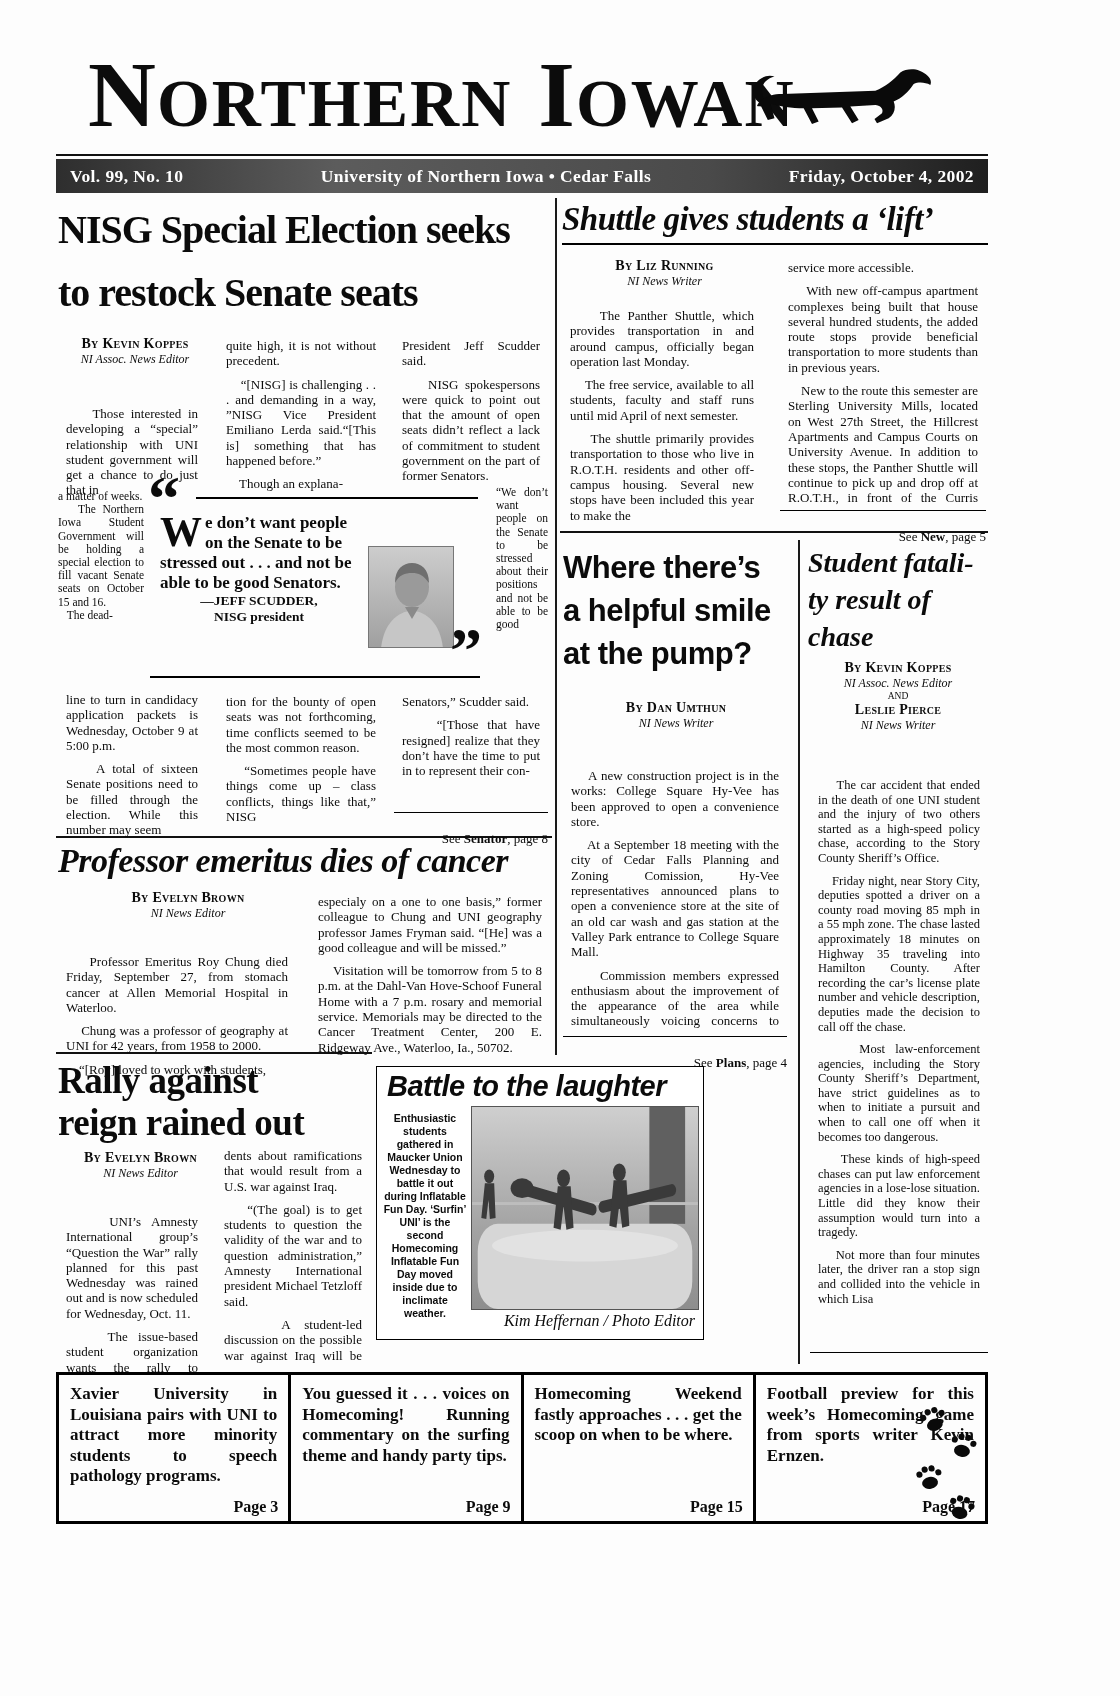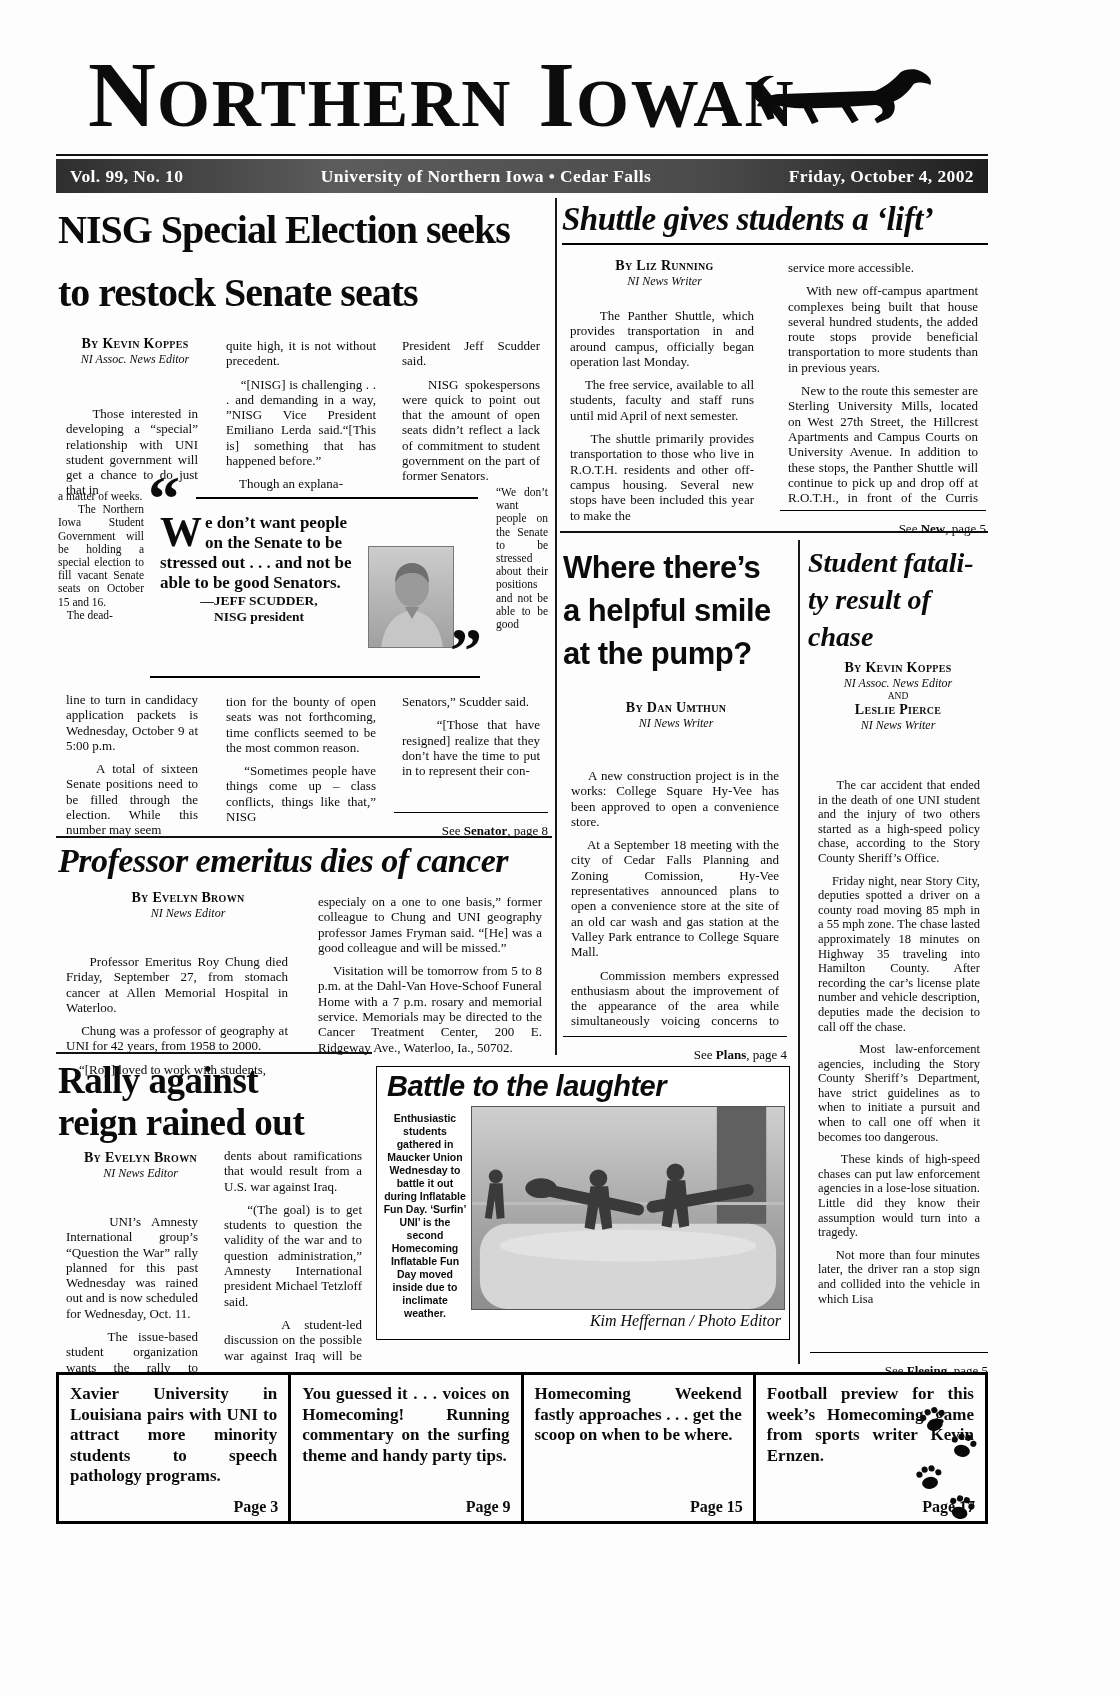--- a/index.html
+++ b/index.html
@@ -24,21 +24,21 @@
 
   
   .body-text{font-size:13px;line-height:15.3px;text-align:justify}
   .body-text p{margin:8px}
   .narrow-text{font-size:11.5px;line-height:13.2px;text-align:justify}
   .narrow-text p{margin:0}
   .byline{text-align:center}
   .byline .nm{font-weight:bold;font-variant:small-caps;font-size:14px;letter-spacing:.3px;line-height:16px}
   .byline .tt{font-style:italic;font-size:12px;line-height:14px}
   .byline .andw{font-variant:small-caps;font-size:9.5px;line-height:12px}
-  .jump{font-size:13px;text-align:right;border-top:1px solid #000;padding-top:10px}
+  .jump{font-size:13px;text-align:right;border-top:1px solid #000;padding-top:18px}
   .jump .jw{font-weight:bold}
 
   
   .vrule{width:1.5px;background:#1a1a1a}
   .vrule1{left:555px;top:198px;height:857px}
   .vrule2{left:798px;top:540px;height:824px}
   .hrule{height:2px;background:#111}
   .hrule-shuttle{left:560px;top:531px;width:428px}
   .hrule-prof{left:56px;top:836px;width:496px}
   .hrule-rally{left:56px;top:1052px;width:316px;height:1.5px}
@@ -94,21 +94,21 @@
   .prof-col1{left:58px;top:946px;width:238px}
   .prof-col2{left:310px;top:886px;width:240px}
 
   
   .rally-headline{left:58px;top:1060px;width:316px;font-size:37px;font-weight:bold;line-height:42px;letter-spacing:-.5px}
   .rally-byline{left:58px;top:1150px;width:165px}
   .rally-col1{left:58px;top:1206px;width:148px}
   .rally-col2{left:216px;top:1140px;width:154px;height:224px;overflow:hidden}
 
   
-  .battle-box{left:376px;top:1066px;width:414px;height:274px;border:1.5px solid #000;background:#fff}
+  .battle-box{left:376px;top:1066px;width:328px;height:274px;border:1.5px solid #000;background:#fff}
   .battle-headline{padding:3px 10px 1px;font-family:"Liberation Sans",sans-serif;font-weight:bold;
     font-style:italic;font-size:29px;letter-spacing:-.5px}
   .battle-body{position:relative;height:228px;display:flex;padding:2px 4px 0 4px}
   .battle-caption{width:90px;padding:6px 3px 0 1px;font-family:"Liberation Sans",sans-serif;
     font-weight:bold;font-size:10.5px;line-height:13px;text-align:center}
   .battle-photo{flex:1;height:204px;position:relative;background:#a9a9a9;border:1px solid #555;overflow:hidden}
   .battle-credit{position:absolute;right:8px;bottom:2px;font-style:italic;font-size:16px}
 
   
   .teasers{left:56px;top:1372px;width:932px;height:152px;display:flex}

